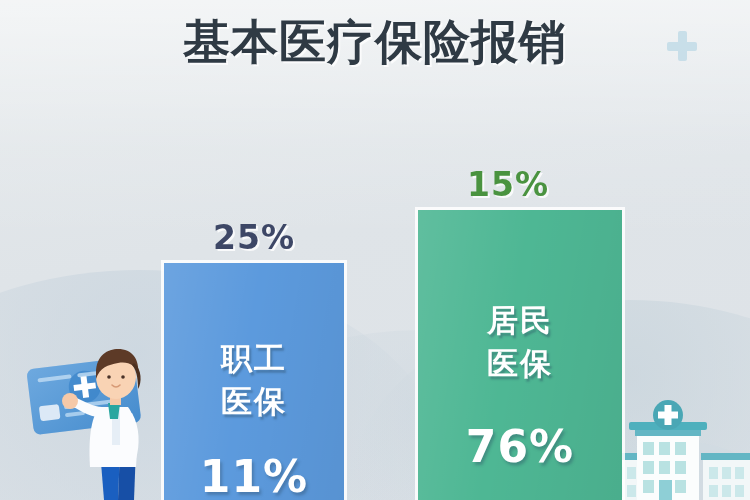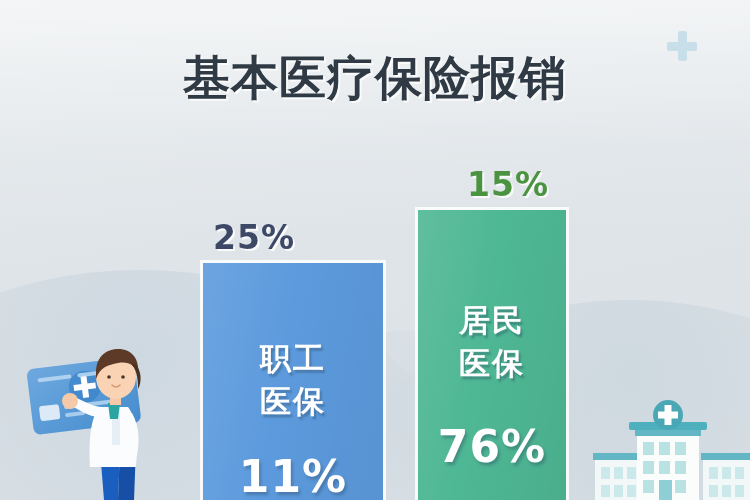--- a/index.html
+++ b/index.html
@@ -79,21 +79,20 @@
   }
 
   
   .title-block {
     position: absolute;
     left: 0;
     top: 16px;
     width: 750px;
     text-align: center;
     z-index: 6;
-    margin-top: 36px;
   }
   .title-line {
     font-family: "DejaVu Sans", "Liberation Sans", sans-serif;
     font-weight: bold;
     font-size: 47px;
     line-height: 52px;
     letter-spacing: 1px;
     color: #2f3a44;
     text-shadow: 2px 2px 0 rgba(255,255,255,0.75);
     white-space: nowrap;
@@ -187,32 +186,32 @@
   <div class="hill hill-mid"></div>
 
   <div class="deco-cross" style="left:667px; top:31px;"></div>
 
   <div class="title-block">
     <div class="title-line">基本医疗保险报销</div>
   </div>
 
   <div class="bar-toplabel" style="left:164px; top:220px; width:180px; color:#3d4766;">25%</div>
 
-  <div class="bar" style="left:164px; top:263px; width:180px; height:237px; background:#5c9add;margin-left:39px;">
+  <div class="bar" style="left:164px; top:263px; width:180px; height:237px; background:#5c9add;">
     <div class="bar-inner">
       <div class="bar-gloss"></div>
     </div>
     <div class="bar-name" style="top:75px;">职工</div>
     <div class="bar-name" style="top:118px;">医保</div>
     <div class="bar-bigvalue" style="top:190px;">11%</div>
   </div>
 
   <div class="bar-toplabel" style="left:418px; top:167px; width:180px; color:#4a9340;">15%</div>
 
-  <div class="bar" style="left:418px; top:210px; width:148px; height:290px; background:#4eb794;">
+  <div class="bar" style="left:418px; top:210px; width:204px; height:290px; background:#4eb794;">
     <div class="bar-inner">
       <div class="bar-gloss"></div>
     </div>
     <div class="bar-name" style="top:90px;">居民</div>
     <div class="bar-name" style="top:133px;">医保</div>
     <div class="bar-bigvalue" style="top:213px;">76%</div>
   </div>
 
   <div class="hospital-wrap">
     <svg width="165" height="105" viewBox="0 0 165 105">

